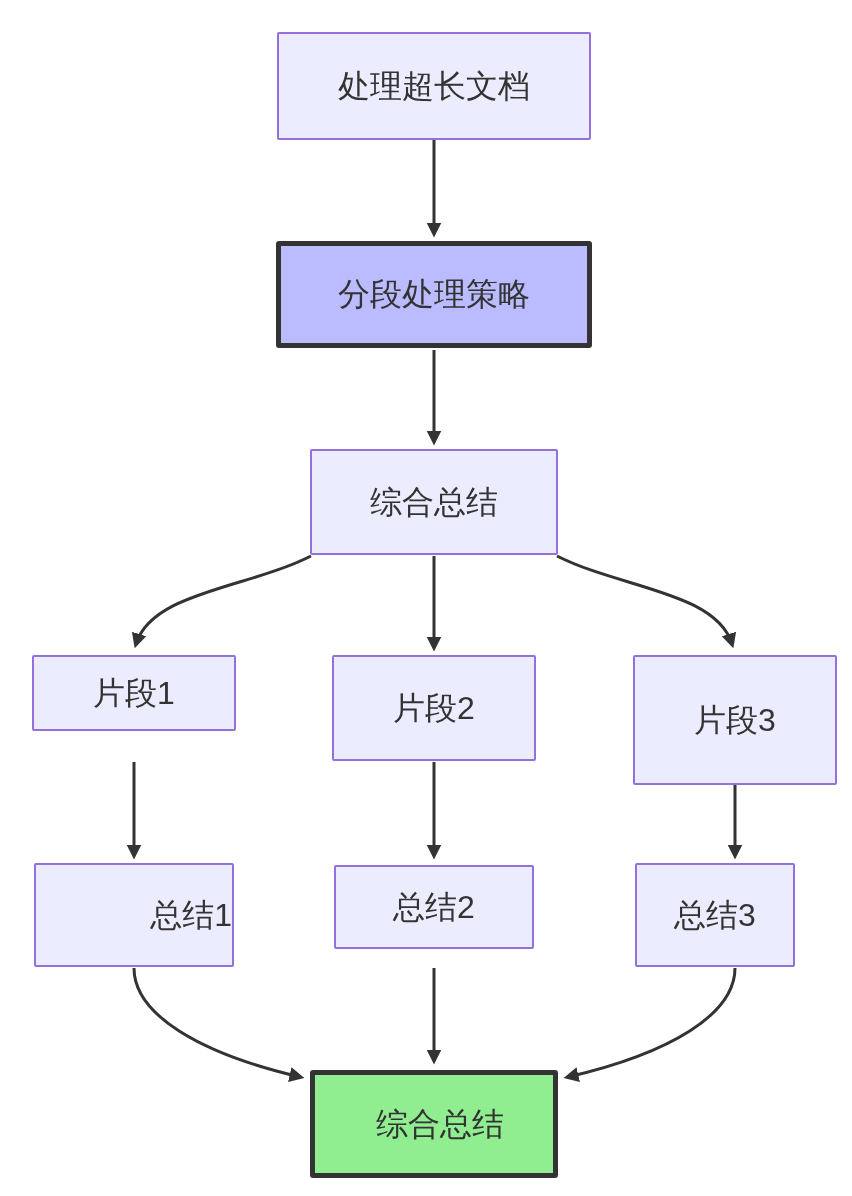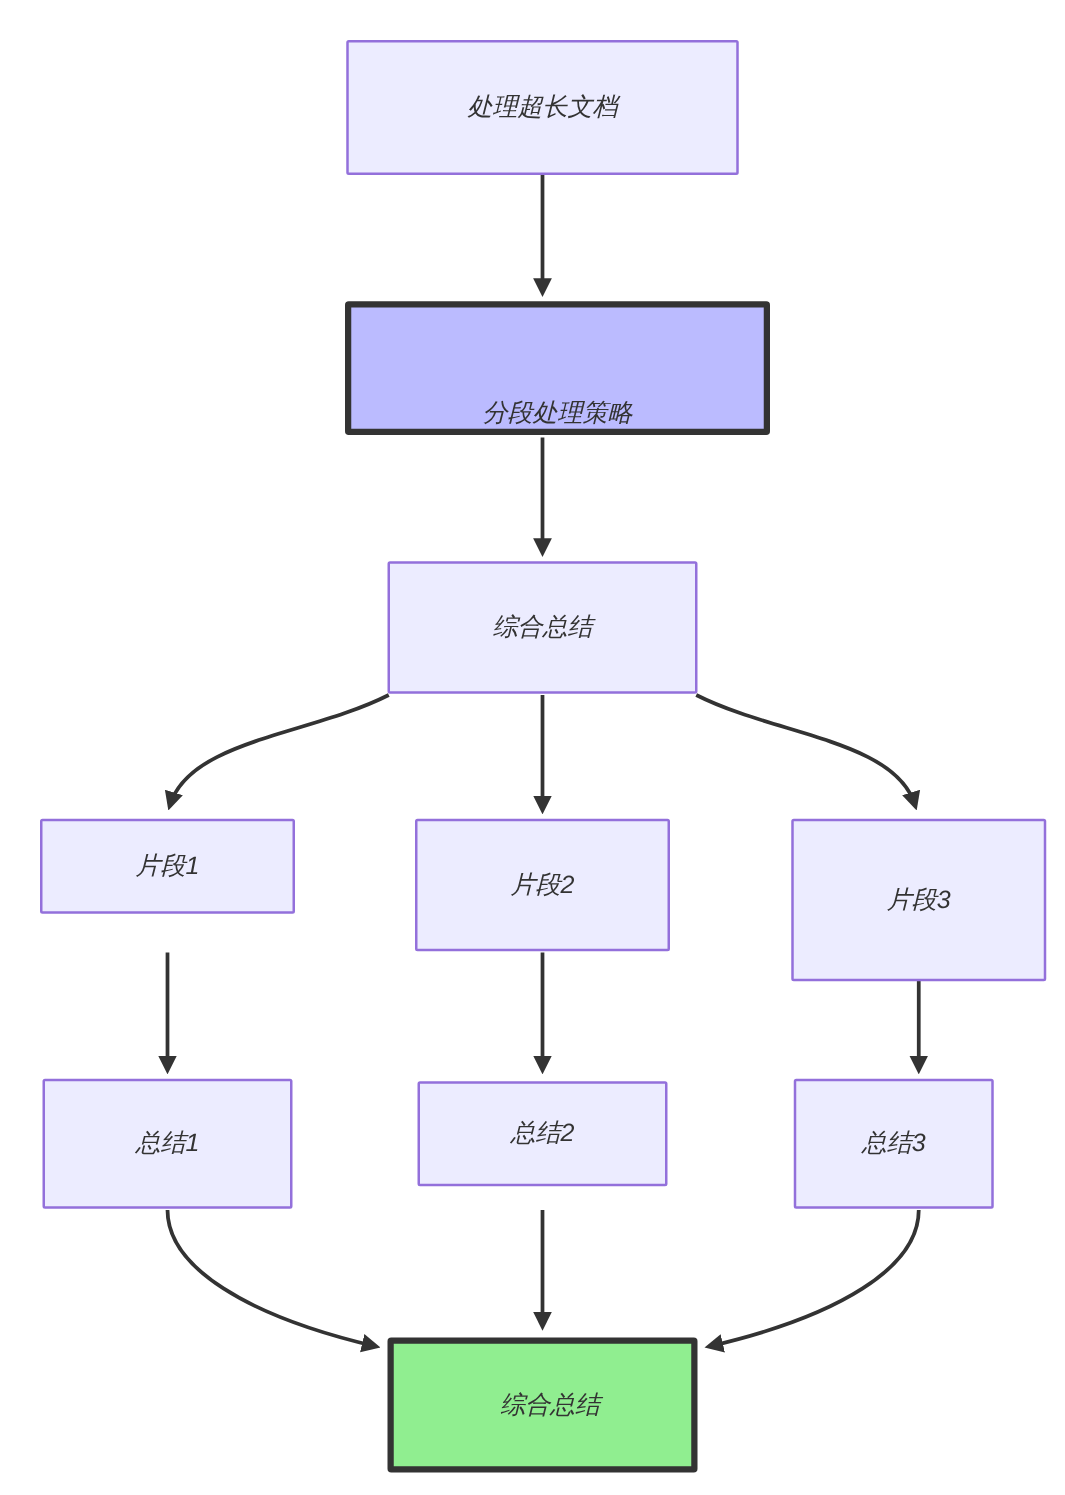--- a/index.html
+++ b/index.html
@@ -27,25 +27,24 @@
     stroke: var(--edge, #333333);
     stroke-width: 3px;
   }
   .node {
     position: absolute;
     box-sizing: border-box;
     display: flex;
     align-items: center;
     justify-content: center;
     text-align: center;
-    font-size: 20px;
+    font-size: 32px;
     line-height: 1.2;
     color: var(--text, #333333);
     border-radius: 2px;
-    font-style: italic;
   }
   .node--default {
     background: var(--node-fill, #ECECFF);
     border: 2px solid var(--node-border, #9370DB);
   }
   .node--emphasis {
     background: var(--emphasis-fill, #BBBBFF);
     border: 5px solid var(--emphasis-border, #333333);
     border-radius: 3px;
   }
@@ -80,36 +79,36 @@
         <path d="M735,762 L735,855" class="edge" marker-end="url(#arrowhead)"></path>
         <path d="M134,968 C134,1014 198,1053 300,1077" class="edge" marker-end="url(#arrowhead)"></path>
         <path d="M434,968 L434,1060" class="edge" marker-end="url(#arrowhead)"></path>
         <path d="M735,968 C735,1014 671,1053 568,1077" class="edge" marker-end="url(#arrowhead)"></path>
       </g>
   </svg>
   <div id="node-layer">
       <div class="node node--default" style="left: 277px; top: 32px; width: 314px; height: 108px;">
         <span class="node-label">处理超长文档</span>
       </div>
-      <div class="node node--emphasis" style="left: 276px; top: 241px; width: 340px; height: 107px; align-items: flex-end;">
+      <div class="node node--emphasis" style="left: 276px; top: 241px; width: 316px; height: 107px;">
         <span class="node-label">分段处理策略</span>
       </div>
       <div class="node node--default" style="left: 310px; top: 449px; width: 248px; height: 106px;">
         <span class="node-label">综合总结</span>
       </div>
       <div class="node node--default" style="left: 32px; top: 655px; width: 204px; height: 76px;">
         <span class="node-label">片段1</span>
       </div>
       <div class="node node--default" style="left: 332px; top: 655px; width: 204px; height: 106px;">
         <span class="node-label">片段2</span>
       </div>
       <div class="node node--default" style="left: 633px; top: 655px; width: 204px; height: 130px;">
         <span class="node-label">片段3</span>
       </div>
-      <div class="node node--default" style="left: 34px; top: 863px; width: 200px; height: 104px;">
+      <div class="node node--default" style="left: 34px; top: 863px; width: 200px; height: 104px; justify-content: flex-end;">
         <span class="node-label">总结1</span>
       </div>
       <div class="node node--default" style="left: 334px; top: 865px; width: 200px; height: 84px;">
         <span class="node-label">总结2</span>
       </div>
       <div class="node node--default" style="left: 635px; top: 863px; width: 160px; height: 104px; align-items: center;">
         <span class="node-label">总结3</span>
       </div>
       <div class="node node--result" style="left: 310px; top: 1070px; width: 248px; height: 108px; padding-left: 12px;">
         <span class="node-label">综合总结</span>

